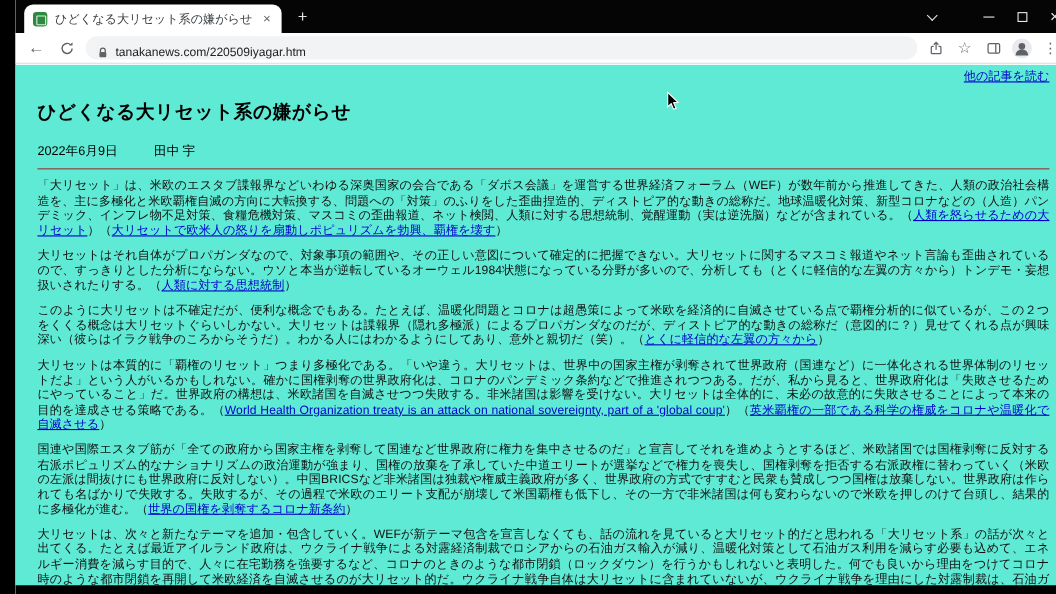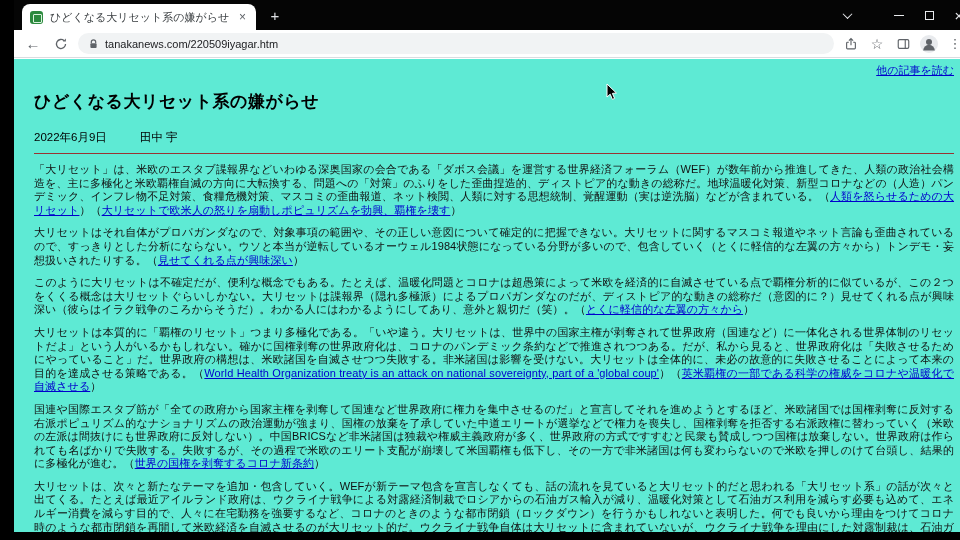--- a/index.html
+++ b/index.html
@@ -24,21 +24,21 @@
   .min-glyph { width:10px; border-top:1.4px solid #e8eaed; }
   .max-glyph { width:9px; height:9px; border:1.3px solid #e8eaed; }
   .close-glyph { color:#e8eaed; font-size:15px; line-height:1; }
   .win-chevron { margin-right:22px; }
 
   
   .toolbar { position:absolute; top:30px; left:0; right:0; height:28px; background:#fff;
              border-bottom:1px solid #dadce0; display:flex; align-items:center; padding:0 8px; gap:6px; }
   .nav-icon { width:22px; height:22px; display:flex; align-items:center; justify-content:center;
               color:#5f6368; font-size:15px; border-radius:50%; cursor:pointer; flex:0 0 auto; }
-  .omnibox { flex:1; height:21px; background:#f1f3f4; border-radius:11px; display:flex; align-items:center;
+  .omnibox { flex:1; height:21px; background:#f1f3f4; border-radius:11px; display:flex; align-items:flex-end;
              padding:0 10px; gap:6px; min-width:0; }
   .omnibox .url { font-size:11px; color:#202124; white-space:nowrap; overflow:hidden; }
   .tb-right { display:flex; align-items:center; gap:4px; flex:0 0 auto; }
   .tb-icon { width:22px; height:22px; display:flex; align-items:center; justify-content:center;
              color:#5f6368; border-radius:50%; cursor:pointer; }
   .star { font-size:14px; }
   .kebab { font-size:13px; letter-spacing:0; }
   .avatar-wrap { width:18px; height:18px; border-radius:50%; overflow:hidden; background:#e8eaed; }
 
   
@@ -133,21 +133,21 @@
       <a>他の記事を読む</a>
     </div>
     <h1 class="article-title">ひどくなる大リセット系の嫌がらせ</h1>
     <div class="meta-row">
       <span class="date">2022年6月9日</span>
       <span class="author">田中 宇</span>
     </div>
     <hr class="rule">
     <div class="article" id="paragraphs">
         <p class="para"><span>「大リセット」は、米欧のエスタブ諜報界などいわゆる深奥国家の会合である「ダボス会議」を運営する世界経済フォーラム（WEF）が数年前から推進してきた、人類の政治社会構造を、主に多極化と米欧覇権自滅の方向に大転換する、問題への「対策」のふりをした歪曲捏造的、ディストピア的な動きの総称だ。地球温暖化対策、新型コロナなどの（人造）パンデミック、インフレ物不足対策、食糧危機対策、マスコミの歪曲報道、ネット検閲、人類に対する思想統制、覚醒運動（実は逆洗脳）などが含まれている。（</span><a>人類を怒らせるための大リセット</a><span>）（</span><a>大リセットで欧米人の怒りを扇動しポピュリズムを勃興、覇権を壊す</a><span>）</span></p>
-        <p class="para"><span>大リセットはそれ自体がプロパガンダなので、対象事項の範囲や、その正しい意図について確定的に把握できない。大リセットに関するマスコミ報道やネット言論も歪曲されているので、すっきりとした分析にならない。ウソと本当が逆転しているオーウェル1984状態になっている分野が多いので、包含していく（とくに軽信的な左翼の方々から）トンデモ・妄想扱いされたりする。（</span><a>見せてくれる点が興味深い</a><span>）</span></p>
+        <p class="para"><span>大リセットはそれ自体がプロパガンダなので、対象事項の範囲や、その正しい意図について確定的に把握できない。大リセットに関するマスコミ報道やネット言論も歪曲されているので、すっきりとした分析にならない。ウソと本当が逆転しているオーウェル1984状態になっている分野が多いので、分析しても（とくに軽信的な左翼の方々から）トンデモ・妄想扱いされたりする。（</span><a>人類に対する思想統制</a><span>）</span></p>
         <p class="para"><span>このように大リセットは不確定だが、便利な概念でもある。たとえば、温暖化問題とコロナは超愚策によって米欧を経済的に自滅させている点で覇権分析的に似ているが、この２つをくくる概念は大リセットぐらいしかない。大リセットは諜報界（隠れ多極派）によるプロパガンダなのだが、ディストピア的な動きの総称だ（意図的に？）見せてくれる点が興味深い（彼らはイラク戦争のころからそうだ）。わかる人にはわかるようにしてあり、意外と親切だ（笑）。（</span><a>とくに軽信的な左翼の方々から</a><span>）</span></p>
         <p class="para"><span>大リセットは本質的に「覇権のリセット」つまり多極化である。「いや違う。大リセットは、世界中の国家主権が剥奪されて世界政府（国連など）に一体化される世界体制のリセットだよ」という人がいるかもしれない。確かに国権剥奪の世界政府化は、コロナのパンデミック条約などで推進されつつある。だが、私から見ると、世界政府化は「失敗させるためにやっていること」だ。世界政府の構想は、米欧諸国を自滅させつつ失敗する。非米諸国は影響を受けない。大リセットは全体的に、未必の故意的に失敗させることによって本来の目的を達成させる策略である。（</span><a>World Health Organization treaty is an attack on national sovereignty, part of a 'global coup'</a><span>）（</span><a>英米覇権の一部である科学の権威をコロナや温暖化で自滅させる</a><span>）</span></p>
         <p class="para"><span>国連や国際エスタブ筋が「全ての政府から国家主権を剥奪して国連など世界政府に権力を集中させるのだ」と宣言してそれを進めようとするほど、米欧諸国では国権剥奪に反対する右派ポピュリズム的なナショナリズムの政治運動が強まり、国権の放棄を了承していた中道エリートが選挙などで権力を喪失し、国権剥奪を拒否する右派政権に替わっていく（米欧の左派は間抜けにも世界政府に反対しない）。中国BRICSなど非米諸国は独裁や権威主義政府が多く、世界政府の方式ですすむと民衆も賛成しつつ国権は放棄しない。世界政府は作られても名ばかりで失敗する。失敗するが、その過程で米欧のエリート支配が崩壊して米国覇権も低下し、その一方で非米諸国は何も変わらないので米欧を押しのけて台頭し、結果的に多極化が進む。（</span><a>世界の国権を剥奪するコロナ新条約</a><span>）</span></p>
         <p class="para"><span>大リセットは、次々と新たなテーマを追加・包含していく。WEFが新テーマ包含を宣言しなくても、話の流れを見ていると大リセット的だと思われる「大リセット系」の話が次々と出てくる。たとえば最近アイルランド政府は、ウクライナ戦争による対露経済制裁でロシアからの石油ガス輸入が減り、温暖化対策として石油ガス利用を減らす必要も込めて、エネルギー消費を減らす目的で、人々に在宅勤務を強要するなど、コロナのときのような都市閉鎖（ロックダウン）を行うかもしれないと表明した。何でも良いから理由をつけてコロナ時のような都市閉鎖を再開して米欧経済を自滅させるのが大リセット的だ。ウクライナ戦争自体は大リセットに含まれていないが、ウクライナ戦争を理由にした対露制裁は、石油ガスや穀物など資源類の高騰と不足を引き起こし、その対策が大リセット的だ。（</span><a>Great Reset: State Planning Harsh COVID-Style Lockdown in Event of Fuel Shortage - Leak</a><span>）</span></p>
       </div>
   </div>
 
   <div class="bottom-strip"></div>
 
   <svg class="cursor" viewBox="0 0 12 18">

